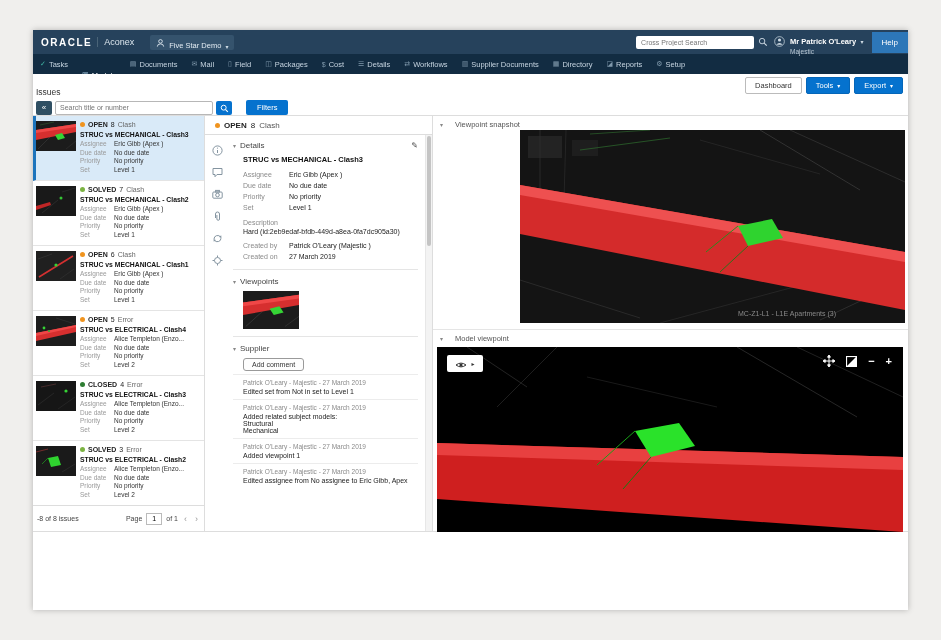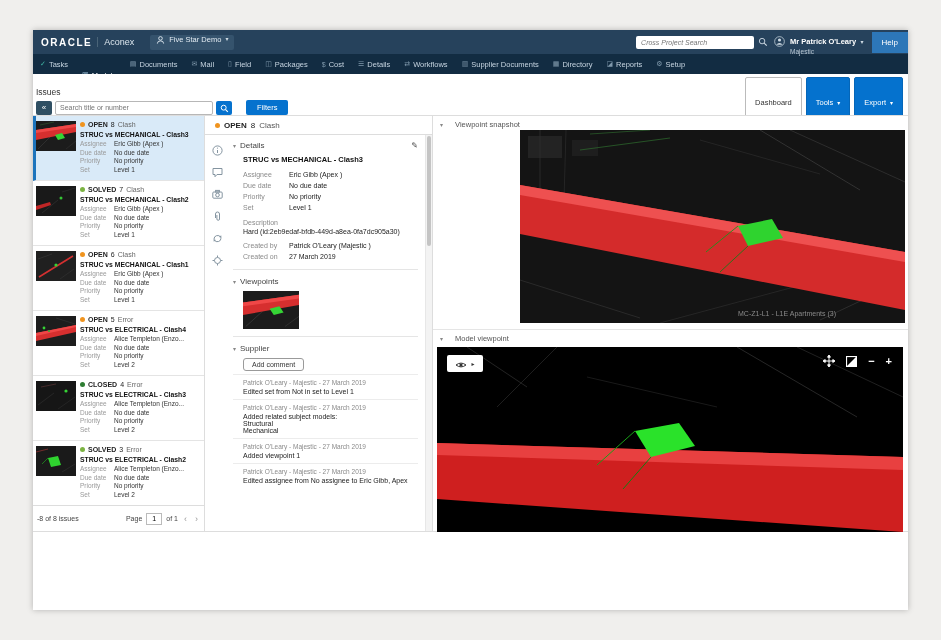--- a/index.html
+++ b/index.html
@@ -6,44 +6,44 @@
   body { font-family:"Liberation Sans", sans-serif; }
   .page { width:941px; height:640px; background:#f0efed; position:relative; overflow:hidden; }
   .app { position:absolute; left:33px; top:30px; width:875px; height:580px; background:#fff;
          box-shadow:0 0 6px rgba(0,0,0,.25); font-family:"Liberation Sans", sans-serif; }
 
   
   .topbar { height:24px; background:#26425c; display:flex; align-items:center; color:#fff; }
   .logo { font-size:10px; font-weight:bold; letter-spacing:1.5px; margin-left:8px; }
   .product { font-size:9px; color:#dce6ee; margin-left:5px; padding-left:6px; border-left:1px solid #4a6478; }
   .proj-pill { margin-left:16px; background:#35536d; border-radius:2px; height:15px; display:flex;
-               align-items:flex-start; gap:4px; padding:0 6px; font-size:7.5px; color:#e2ebf2; cursor:pointer; }
+               align-items:flex-end; gap:4px; padding:0 6px; font-size:7.5px; color:#e2ebf2; cursor:pointer; }
   .spacer { flex:1; }
   .xsearch { width:118px; height:13px; background:#fff; border:none; border-radius:2px; font-size:7px;
-             padding:0 5px; color:#555; font-family:inherit;font-style:italic; }
+             padding:0 5px; color:#555; font-family:inherit; }
   .mini-mag { margin:0 6px 0 4px; display:flex; }
   .userbox { display:flex; align-items:center; gap:5px; cursor:pointer; margin-right:8px; }
   .uname { font-size:7.5px; font-weight:bold; line-height:8px; text-align:left; }
   .uorg  { font-size:6.5px; color:#b9c8d4; line-height:7px; }
   .ucaret { font-size:6px; color:#cfdbe4; }
   .help { height:21px; background:#2d77b8; color:#fff; font-size:8px; display:flex; align-items:center;
           justify-content:center; padding:8px 10px; cursor:pointer; }
 
   
   .navbar { height:20px; background:#122c42; display:flex; color:#c6d4e0; font-size:7.5px; }
   .tab { display:flex; align-items:center; gap:3px; padding:0 7px; cursor:pointer; white-space:nowrap;text-align:right; }
   .tab.active { background:#2f5575; color:#fff;margin-top:21px; }
   .tab .tic { font-size:7px; color:#7f98ab; }
   .tab.tasks .tic { color:#3fb5a3; }
   .tab.active .tic { color:#9fc3db; }
 
   
   .chrome { height:44px; position:relative; background:#fff; }
   .btn-row { position:absolute; top:3px; right:5px; display:flex; gap:4px; }
-  .btn { font-size:7.5px; border-radius:2px; padding:20px 9px; cursor:pointer; display:flex; gap:4px; align-items:center; }
+  .btn { font-size:7.5px; border-radius:2px; padding:3px 9px; cursor:pointer; display:flex; gap:4px; align-items:center; }
   .btn.ghost { background:#fff; border:1px solid #bbb; color:#333; }
   .btn.blue { background:#0572ce; border:1px solid #0566b8; color:#fff; }
   .btn .bcaret { font-size:6px; }
   .issues-label { position:absolute; left:3px; top:13px; font-size:8.5px; color:#333; }
   .search-row { position:absolute; left:3px; top:26px; display:flex; align-items:center; gap:3px; }
   .collapse-btn { width:16px; height:14px; background:#2f4f63; color:#fff; border-radius:2px; font-size:8px;
                   display:flex; align-items:center; justify-content:center; cursor:pointer; }
   .l-search { width:158px; height:14px; border:1px solid #b7b7b7; border-radius:2px; font-size:7px;
               padding:0 4px; color:#666; font-family:inherit; }
   .l-search-btn { width:16px; height:14px; background:#0572ce; border-radius:2px; display:flex;

